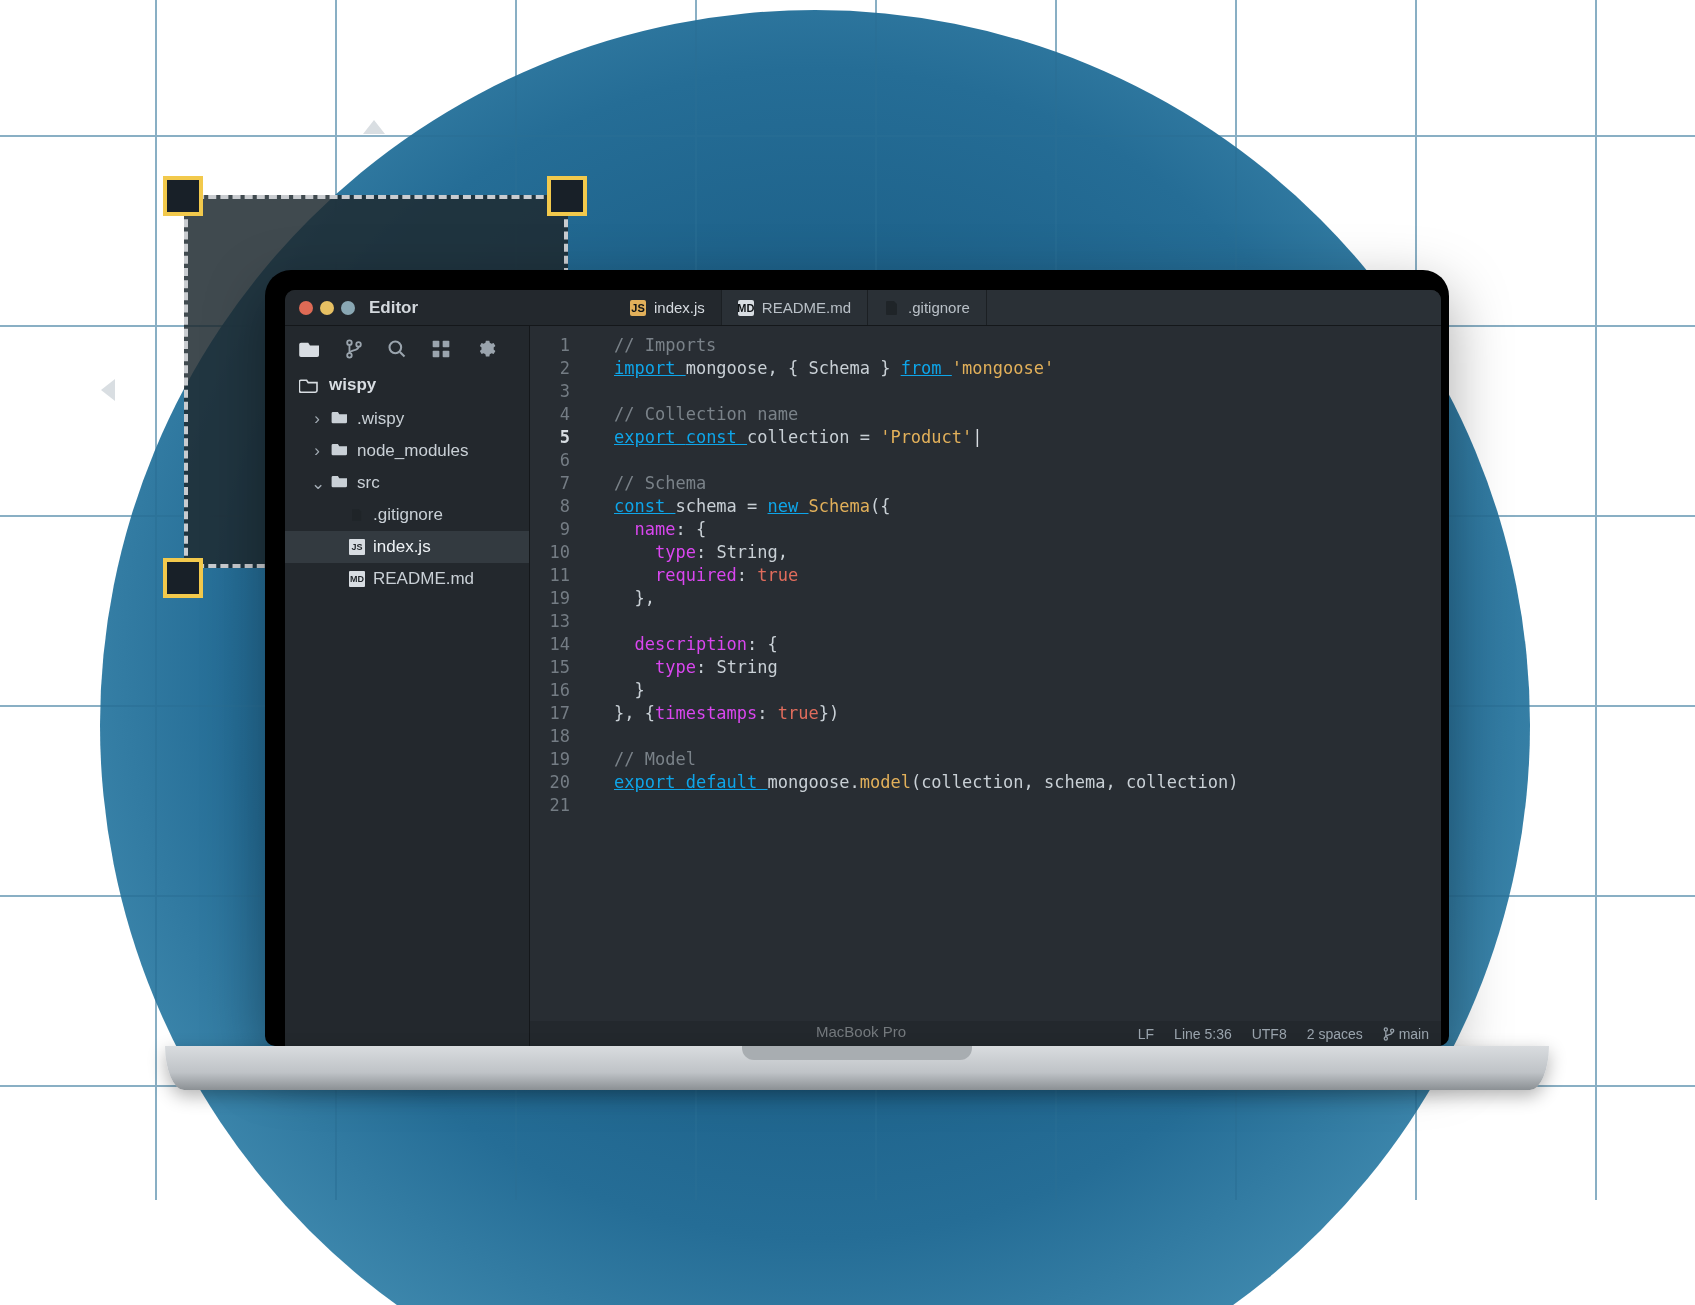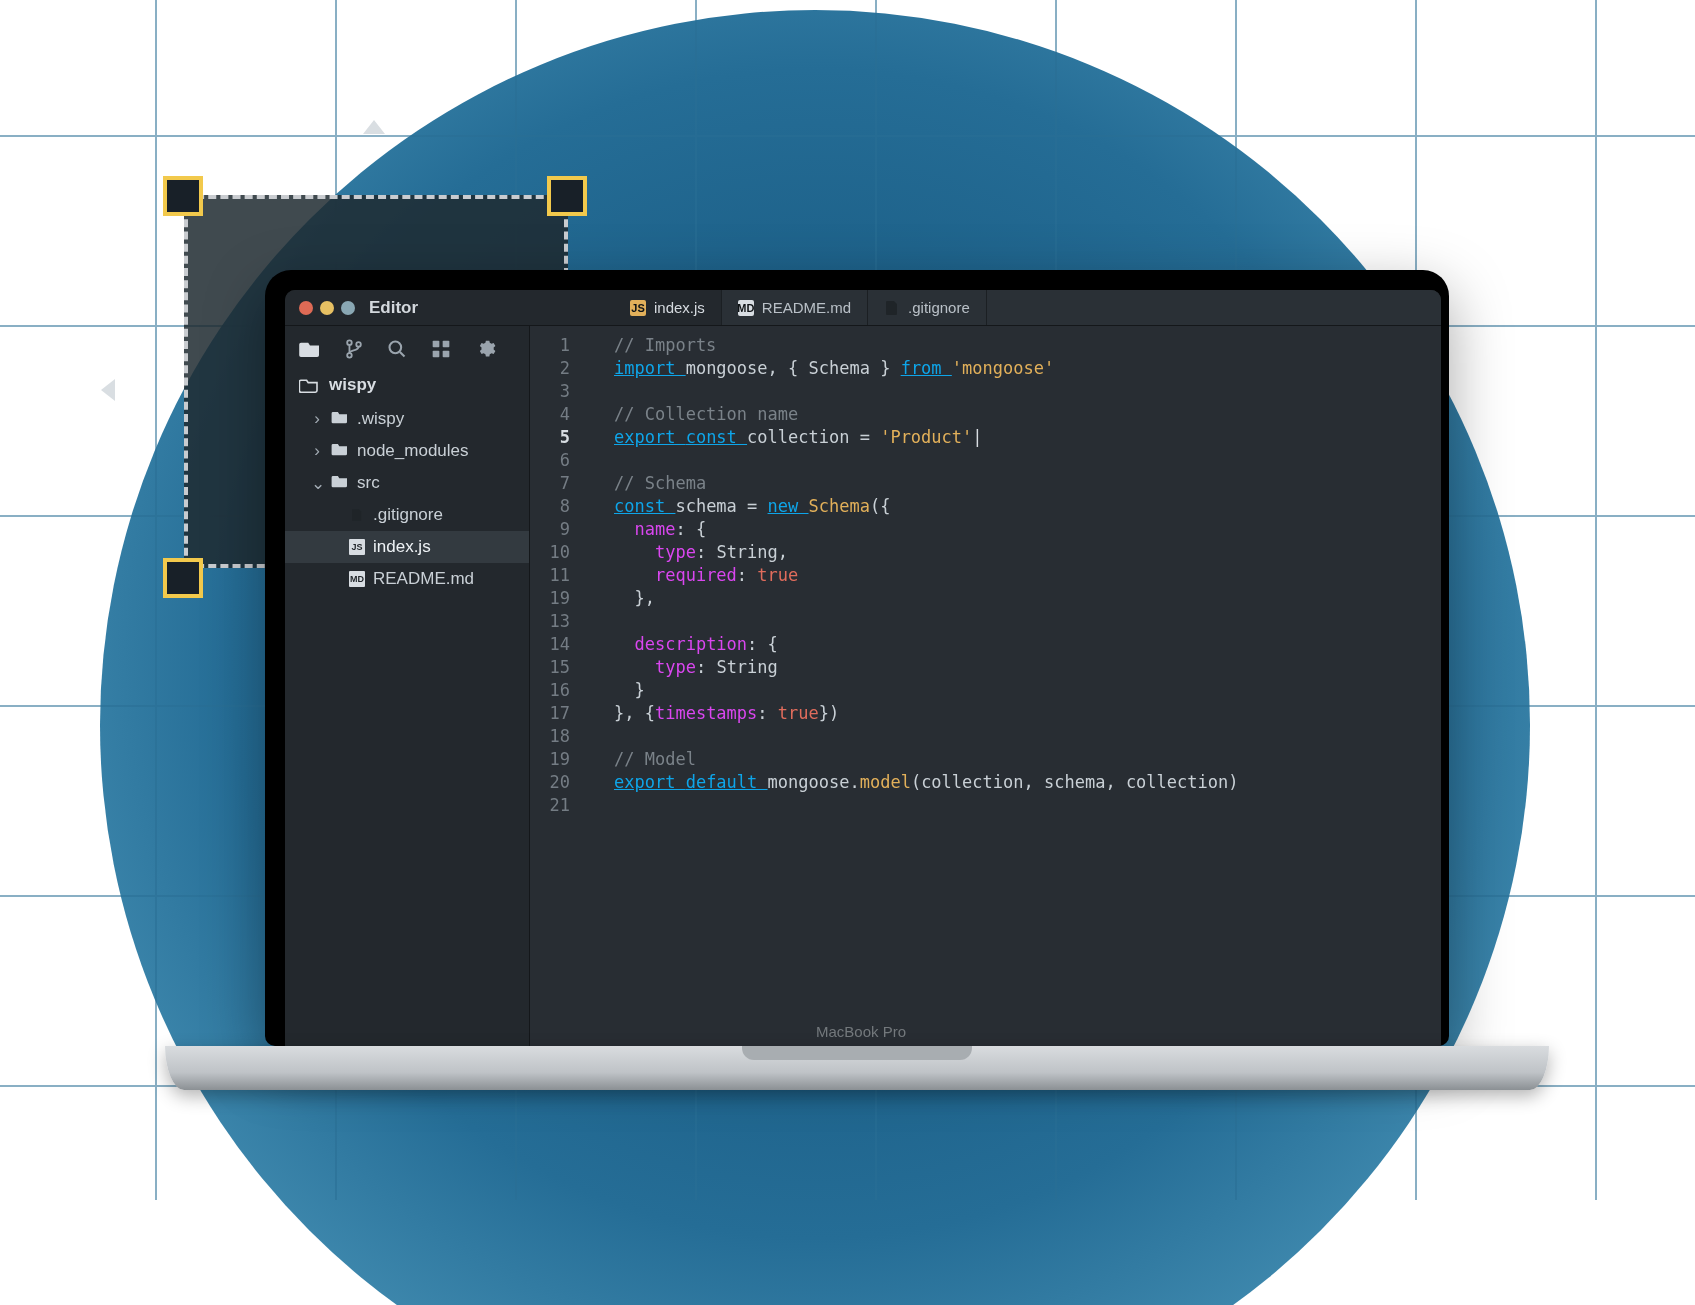--- a/index.html
+++ b/index.html
@@ -461,20 +461,36 @@
                 <div class="ln">15</div>
                 <div class="ln">16</div>
                 <div class="ln">17</div>
                 <div class="ln">18</div>
                 <div class="ln">19</div>
                 <div class="ln">20</div>
                 <div class="ln">21</div>
               </div>
             <div class="lines" id="lines"><div class="cl"><span class="tok-cmt">// Imports</span></div><div class="cl"><span class="tok-kw">import </span><span class="tok-var">mongoose</span><span class="tok-punc">, { </span><span class="tok-var">Schema</span><span class="tok-punc"> } </span><span class="tok-kw">from </span><span class="tok-str">'mongoose'</span></div><div class="cl">&nbsp;</div><div class="cl"><span class="tok-cmt">// Collection name</span></div><div class="cl"><span class="tok-kw">export </span><span class="tok-kw">const </span><span class="tok-var">collection </span><span class="tok-punc">= </span><span class="tok-str">'Product'</span><span class="cursor-bar">|</span></div><div class="cl">&nbsp;</div><div class="cl"><span class="tok-cmt">// Schema</span></div><div class="cl"><span class="tok-kw">const </span><span class="tok-var">schema </span><span class="tok-punc">= </span><span class="tok-kw">new </span><span class="tok-fn">Schema</span><span class="tok-punc">({</span></div><div class="cl"><span class="tok-punc">  </span><span class="tok-prop">name</span><span class="tok-punc">: {</span></div><div class="cl"><span class="tok-punc">    </span><span class="tok-prop">type</span><span class="tok-punc">: </span><span class="tok-type">String</span><span class="tok-punc">,</span></div><div class="cl"><span class="tok-punc">    </span><span class="tok-prop">required</span><span class="tok-punc">: </span><span class="tok-bool">true</span></div><div class="cl"><span class="tok-punc">  },</span></div><div class="cl">&nbsp;</div><div class="cl"><span class="tok-punc">  </span><span class="tok-prop">description</span><span class="tok-punc">: {</span></div><div class="cl"><span class="tok-punc">    </span><span class="tok-prop">type</span><span class="tok-punc">: </span><span class="tok-type">String</span></div><div class="cl"><span class="tok-punc">  }</span></div><div class="cl"><span class="tok-punc">}, {</span><span class="tok-prop">timestamps</span><span class="tok-punc">: </span><span class="tok-bool">true</span><span class="tok-punc">})</span></div><div class="cl">&nbsp;</div><div class="cl"><span class="tok-cmt">// Model</span></div><div class="cl"><span class="tok-kw">export </span><span class="tok-kw">default </span><span class="tok-var">mongoose</span><span class="tok-punc">.</span><span class="tok-fn">model</span><span class="tok-punc">(</span><span class="tok-var">collection</span><span class="tok-punc">, </span><span class="tok-var">schema</span><span class="tok-punc">, </span><span class="tok-var">collection</span><span class="tok-punc">)</span></div><div class="cl">&nbsp;</div></div>
           </div>
+          <div class="statusbar">
+            <span>LF</span>
+            <span>Line 5:36</span>
+            <span>UTF8</span>
+            <span>2 spaces</span>
+            <span>
+              <svg width="12" height="14" viewBox="0 0 18 22" fill="none" stroke="currentColor" stroke-width="2" style="vertical-align:-2px">
+                  <circle cx="4" cy="4" r="2.5"></circle>
+                  <circle cx="4" cy="18" r="2.5"></circle>
+                  <circle cx="14" cy="6" r="2.5"></circle>
+                  <path d="M4 6.5v9"></path>
+                  <path d="M14 8.5c0 5-10 3-10 7"></path>
+                </svg>
+              <span>main</span>
+            </span>
+          </div>
         </div>
       </div>
 
     </div>
 
   </div>
   <div class="laptop-body">
     <div class="laptop-notch"></div>
   </div>
   <div class="laptop-label" style="position:absolute; bottom:50px; left:0; right:0; text-align:center; font-size:15px; color:#73787c;">MacBook Pro</div>

